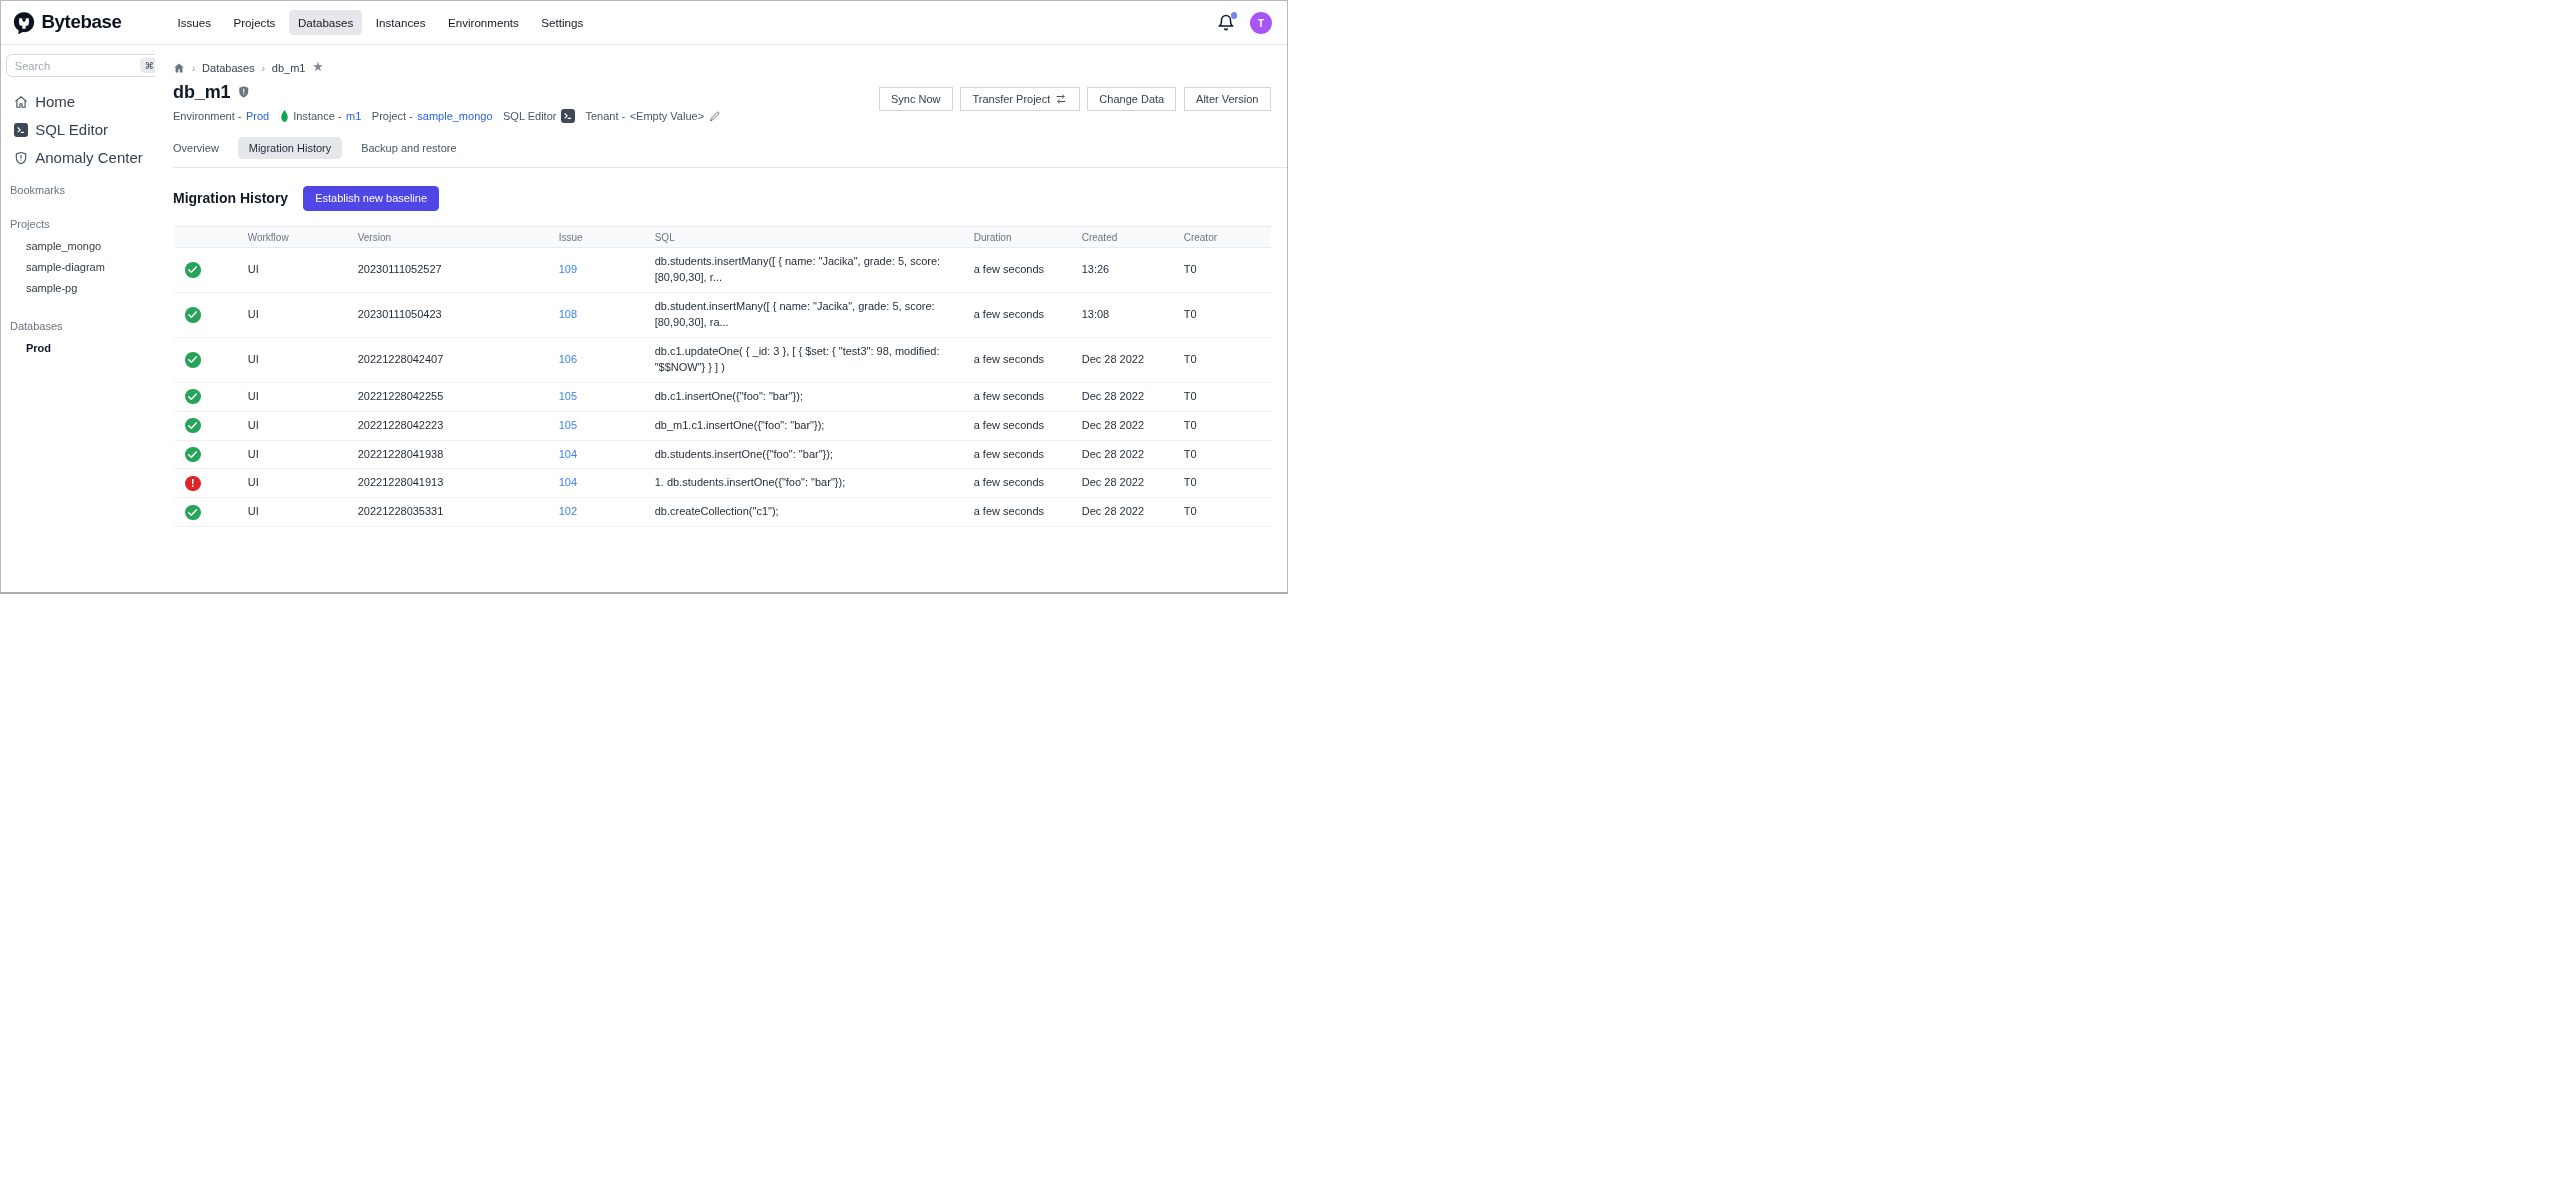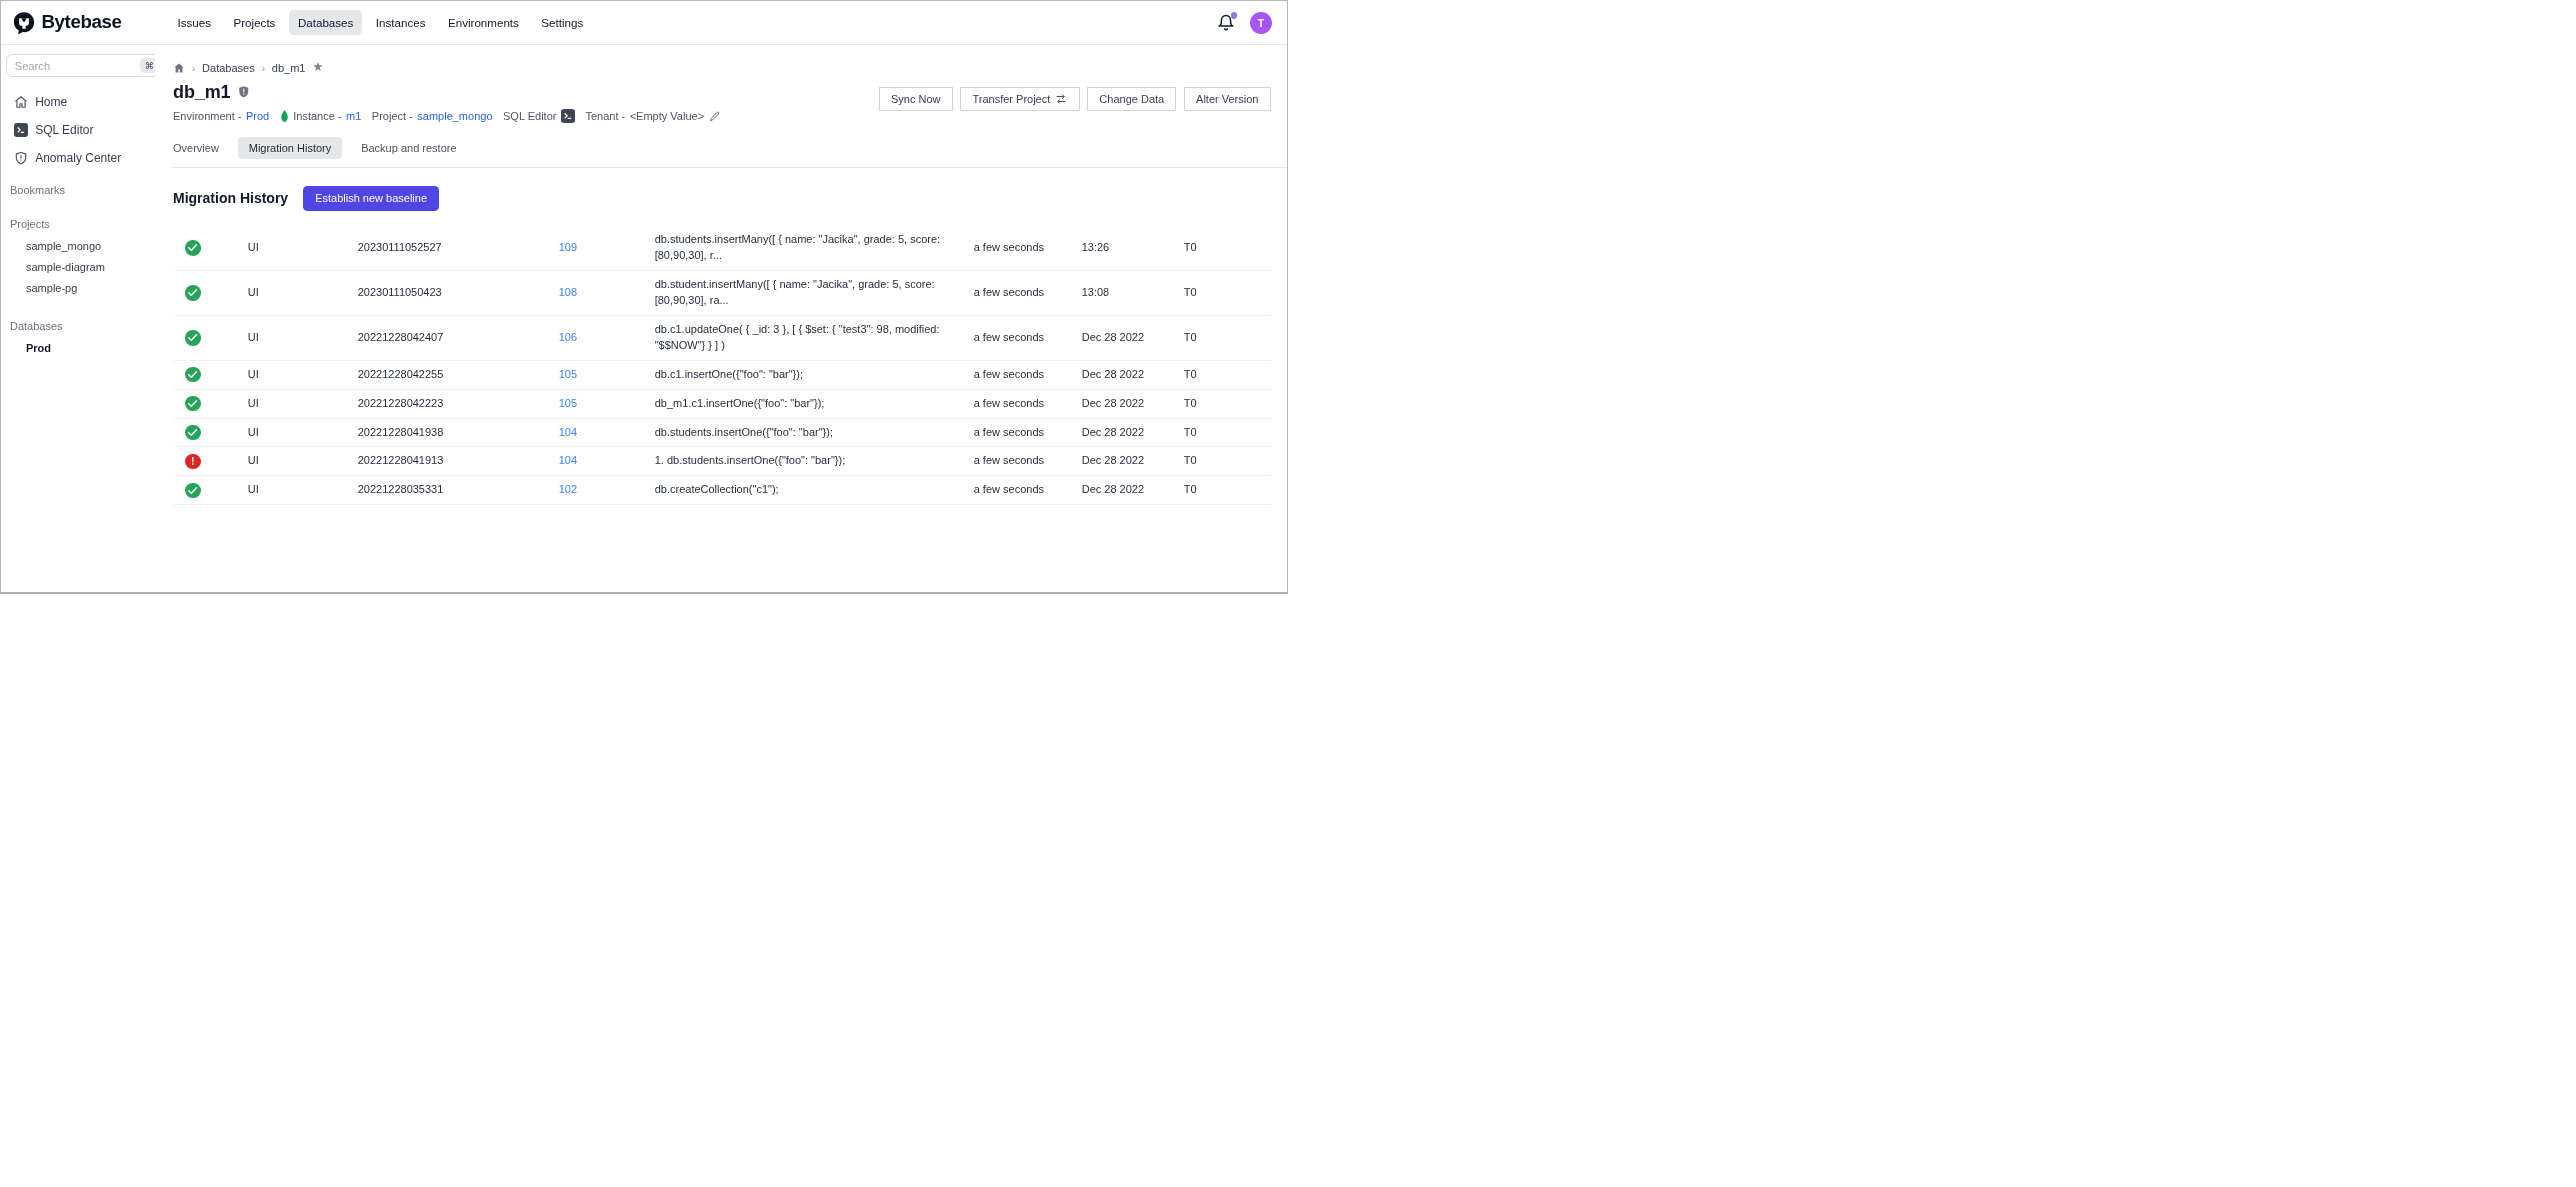--- a/index.html
+++ b/index.html
@@ -26,21 +26,21 @@
   
   .sidebar { position:absolute; top:44px; left:0; bottom:0; width:178px; background:#fff;
              border-right:0.7px solid #e5e7eb; padding-top:9px; }
   .search-box { margin:0 5.2px; height:23px; border:0.7px solid #d6d9dd; border-radius:6px; display:flex;
                 align-items:center; padding:0 3.7px 0 7.5px; }
   .search-box input { border:none; outline:none; flex:1; min-width:0; font-size:11.2px; color:#374151;
                       font-family:inherit; background:transparent; }
   .search-box input::placeholder { color:#a2a8b1; }
   .kbd { background:#e7e9ec; border-radius:4.5px; font-size:9.3px; color:#374151; padding:2.2px 5.2px; white-space:nowrap; }
   .side-nav { margin-top:10.5px; }
-  .side-item { display:flex; align-items:center; gap:7.5px; height:28px; padding-left:12.7px; font-size:12px;
+  .side-item { display:flex; align-items:center; gap:7.5px; height:28px; padding-left:12.7px; font-size:15px;
                color:#374151; cursor:pointer; }
   .side-item svg { flex:0 0 auto; }
   .term-badge { width:14px; height:14px; background:#3f4756; border-radius:3px; display:flex;
                 align-items:center; justify-content:center; }
   .side-section { padding-left:9px; font-size:11px; color:#6b7280; }
   .sec-bookmarks { margin-top:12px; }
   .sec-projects { margin-top:22.4px; }
   .sec-databases { margin-top:21px; }
   .side-sub { display:flex; flex-direction:column; }
   .side-sub .sub-item { padding-left:25px; font-size:11px; color:#333b47; height:21px; display:flex;
@@ -253,20 +253,30 @@
       <span class="tab active">Migration History</span>
       <span class="tab">Backup and restore</span>
     </div>
 
     <div class="mh-header">
       <span class="mh-title">Migration History</span>
       <button class="btn-primary">Establish new baseline</button>
     </div>
 
     <div class="table">
+      <div class="thead">
+        <span class="th"></span>
+        <span class="th">Workflow</span>
+        <span class="th">Version</span>
+        <span class="th">Issue</span>
+        <span class="th">SQL</span>
+        <span class="th">Duration</span>
+        <span class="th">Created</span>
+        <span class="th">Creator</span>
+      </div>
       <div>
           <div class="tr">
     <div class="td td-status">
       <span class="status success">
                 <svg width="9" height="7.5" viewBox="0 0 12 10" fill="none">
                   <path d="M1 5l3.4 3.4L11 1.2" stroke="#fff" stroke-width="2" stroke-linecap="round" stroke-linejoin="round"></path>
                 </svg>
               </span>
     </div>
     <div class="td">UI</div>

